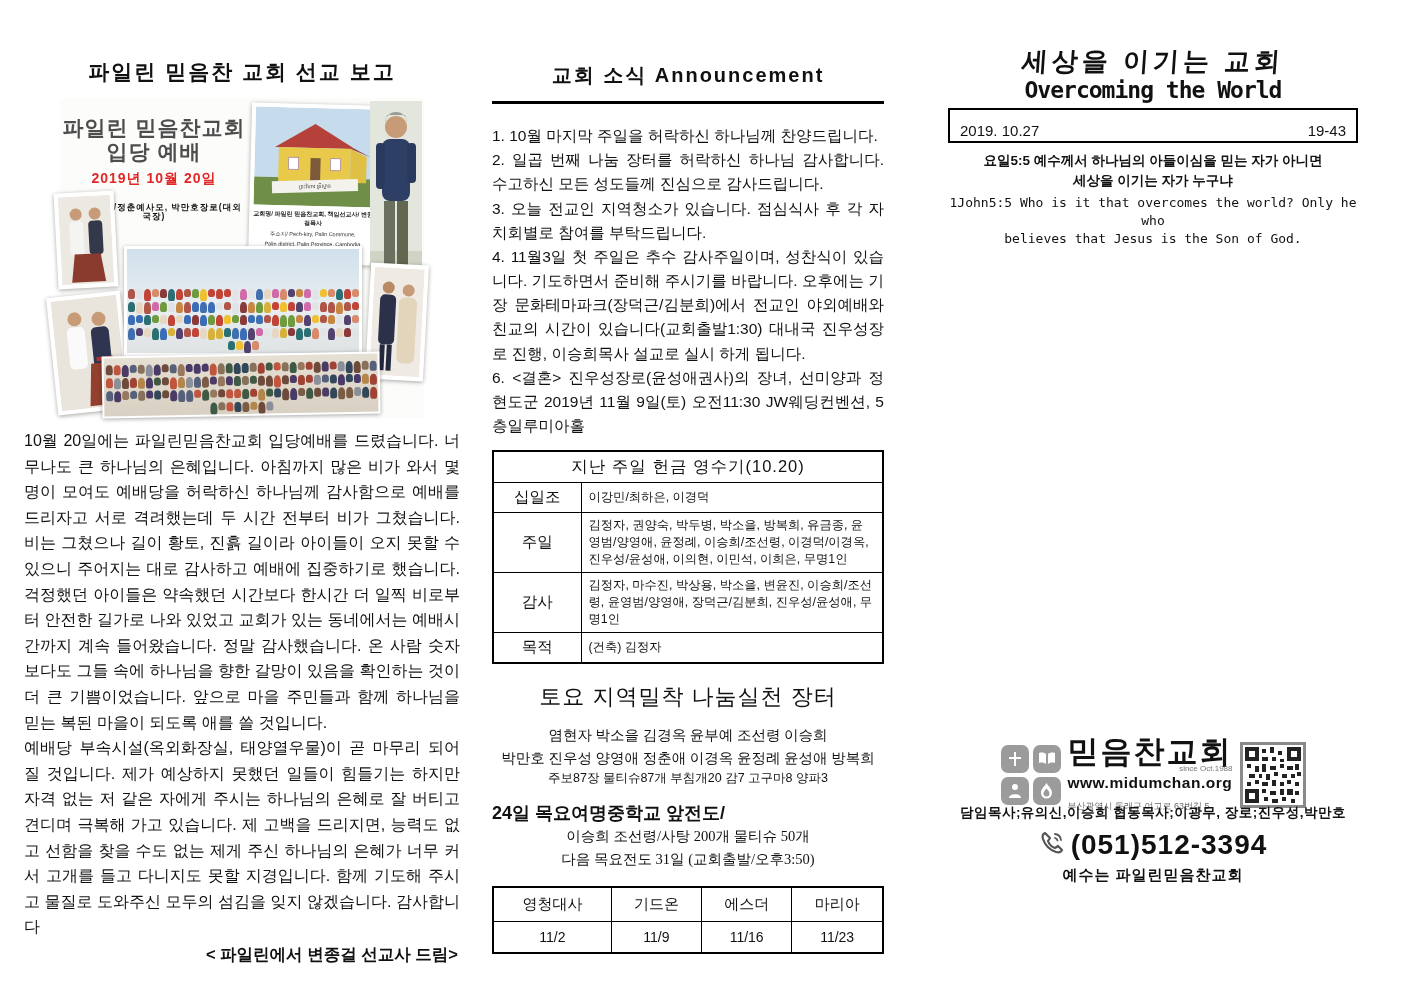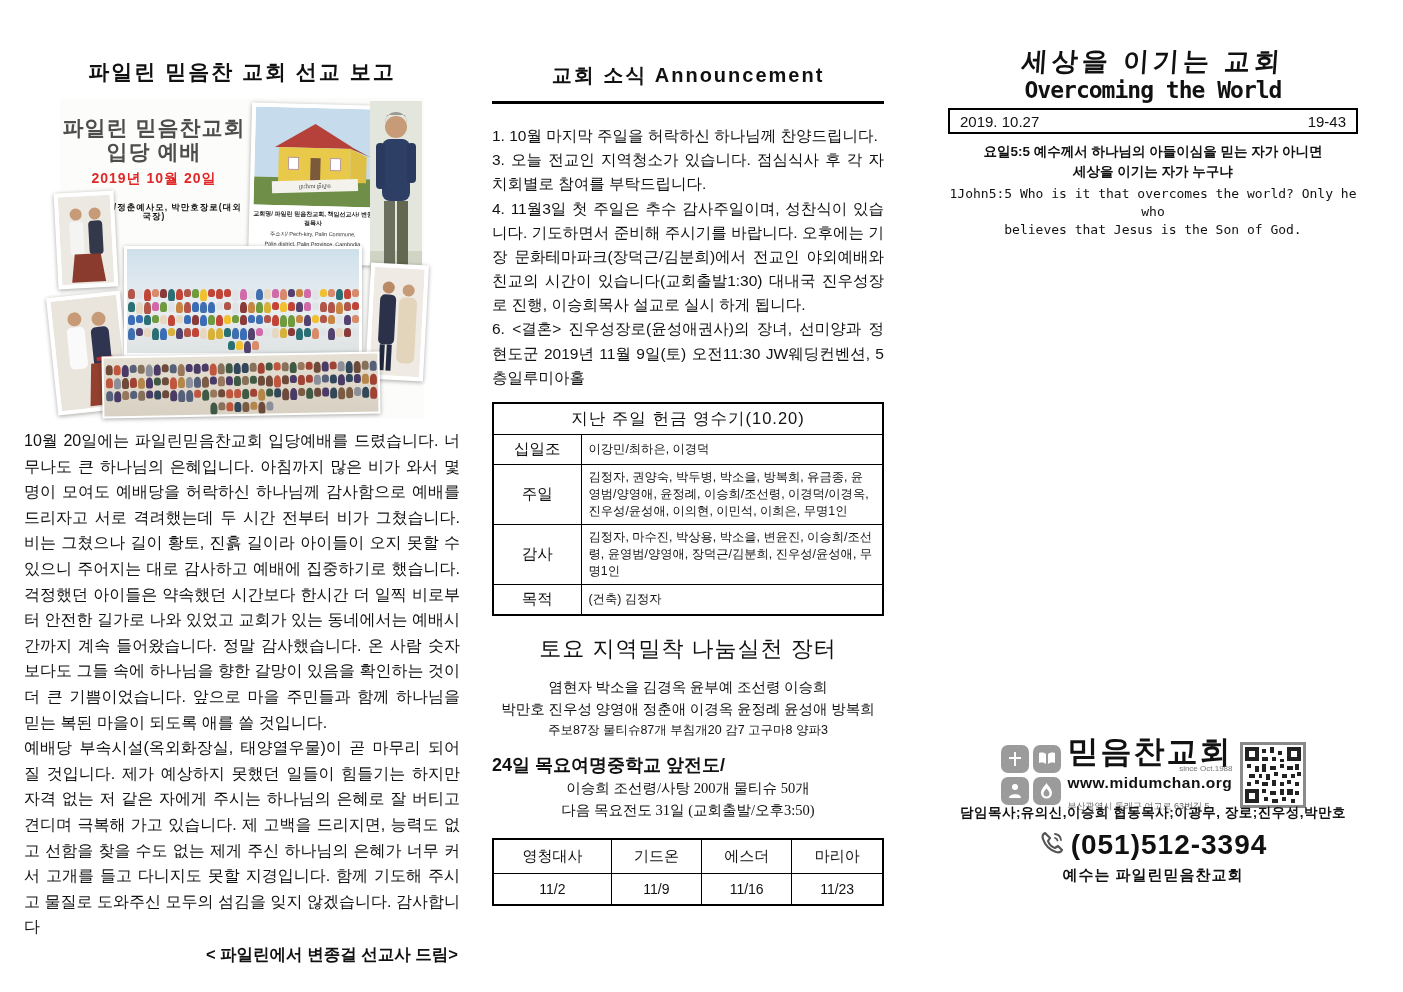--- a/index.html
+++ b/index.html
@@ -62,21 +62,21 @@
   .schedule-table td { border:1.5px solid #000; text-align:center; padding:7px 2px; }
   .st-head td { font-size:15px; }
   .st-dates td { font-size:14px; }
 
   
   .r-title-ko { text-align:center; margin-top:44px; font-size:26px; font-weight:900;
                 letter-spacing:4px; transform:skewX(-4deg); }
   .r-title-en { text-align:center; font-family:"DejaVu Sans Mono","Liberation Mono",monospace;
                 font-weight:800; font-size:23px; letter-spacing:-1px; margin-top:-2px; }
   .r-datebox { border:2px solid #000; display:flex; justify-content:space-between;
-               font-size:15px; padding:3px 10px 2px 10px; margin-top:5px; }
+               font-size:15px; padding:12px 10px 2px 10px; margin-top:5px; }
   .r-verse-ko { text-align:center; font-size:13.5px; font-weight:700; margin-top:8px; line-height:1.5; }
   .r-verse-en { text-align:center; font-family:"DejaVu Sans Mono","Liberation Mono",monospace;
                 font-size:13px; line-height:1.42; margin-top:2px; }
   .r-bottom { position:absolute; left:0; right:0; top:736px; text-align:center; }
   .logo-row { display:flex; justify-content:center; align-items:center; gap:7px; }
   .tiles { display:grid; grid-template-columns:28px 28px; grid-template-rows:28px 28px; gap:4px; }
   .tile { background:#9b9b9b; border-radius:7px; display:flex; align-items:center; justify-content:center; }
   .logo-text { text-align:left; }
   .logo-name { font-size:31px; font-weight:900; letter-spacing:2px; line-height:1; }
   .logo-since { font-size:8px; color:#777; text-align:right; margin-top:-3px; }
@@ -420,20 +420,21 @@
     <p>예배당 부속시설(옥외화장실, 태양열우물)이 곧 마무리 되어질 것입니다. 제가 예상하지 못했던 일들이 힘들기는 하지만 자격 없는 저 같은 자에게 주시는 하나님의 은혜로 잘 버티고 견디며 극복해 가고 있습니다. 제 고백을 드리지면, 능력도 없고 선함을 찾을 수도 없는 제게 주신 하나님의 은혜가 너무 커서 고개를 들고 다니지도 못할 지경입니다. 함께 기도해 주시고 물질로 도와주신 모두의 섬김을 잊지 않겠습니다. 감사합니다</p>
   </div>
   <div class="left-sign">&lt; 파일린에서 변종걸 선교사 드림&gt;</div>
 </div>
 
 <div class="col col-middle">
   <div class="mid-title">교회 소식 Announcement</div>
 
   <div class="ann">
     <p>1. 10월 마지막 주일을 허락하신 하나님께 찬양드립니다.</p>
+    <p>2. 일곱 번째 나눔 장터를 허락하신 하나님 감사합니다. 수고하신 모든 성도들께 진심으로 감사드립니다.</p>
     <p>3. 오늘 전교인 지역청소가 있습니다. 점심식사 후 각 자치회별로 참여를 부탁드립니다.</p>
     <p>4. 11월3일 첫 주일은 추수 감사주일이며, 성찬식이 있습니다. 기도하면서 준비해 주시기를 바랍니다. 오후에는 기장 문화테마파크(장덕근/김분희)에서 전교인 야외예배와 친교의 시간이 있습니다(교회출발1:30) 대내국 진우성장로 진행, 이승희목사 설교로 실시 하게 됩니다.</p>
     <p>6. &lt;결혼&gt; 진우성장로(윤성애권사)의 장녀, 선미양과 정현도군 2019년 11월 9일(토) 오전11:30 JW웨딩컨벤션, 5층일루미아홀</p>
   </div>
 
   <table class="offering-table">
     <tbody>
         <tr>
       <td class="ot-caption" colspan="2">지난 주일 헌금 영수기(10.20)</td>
     </tr>

